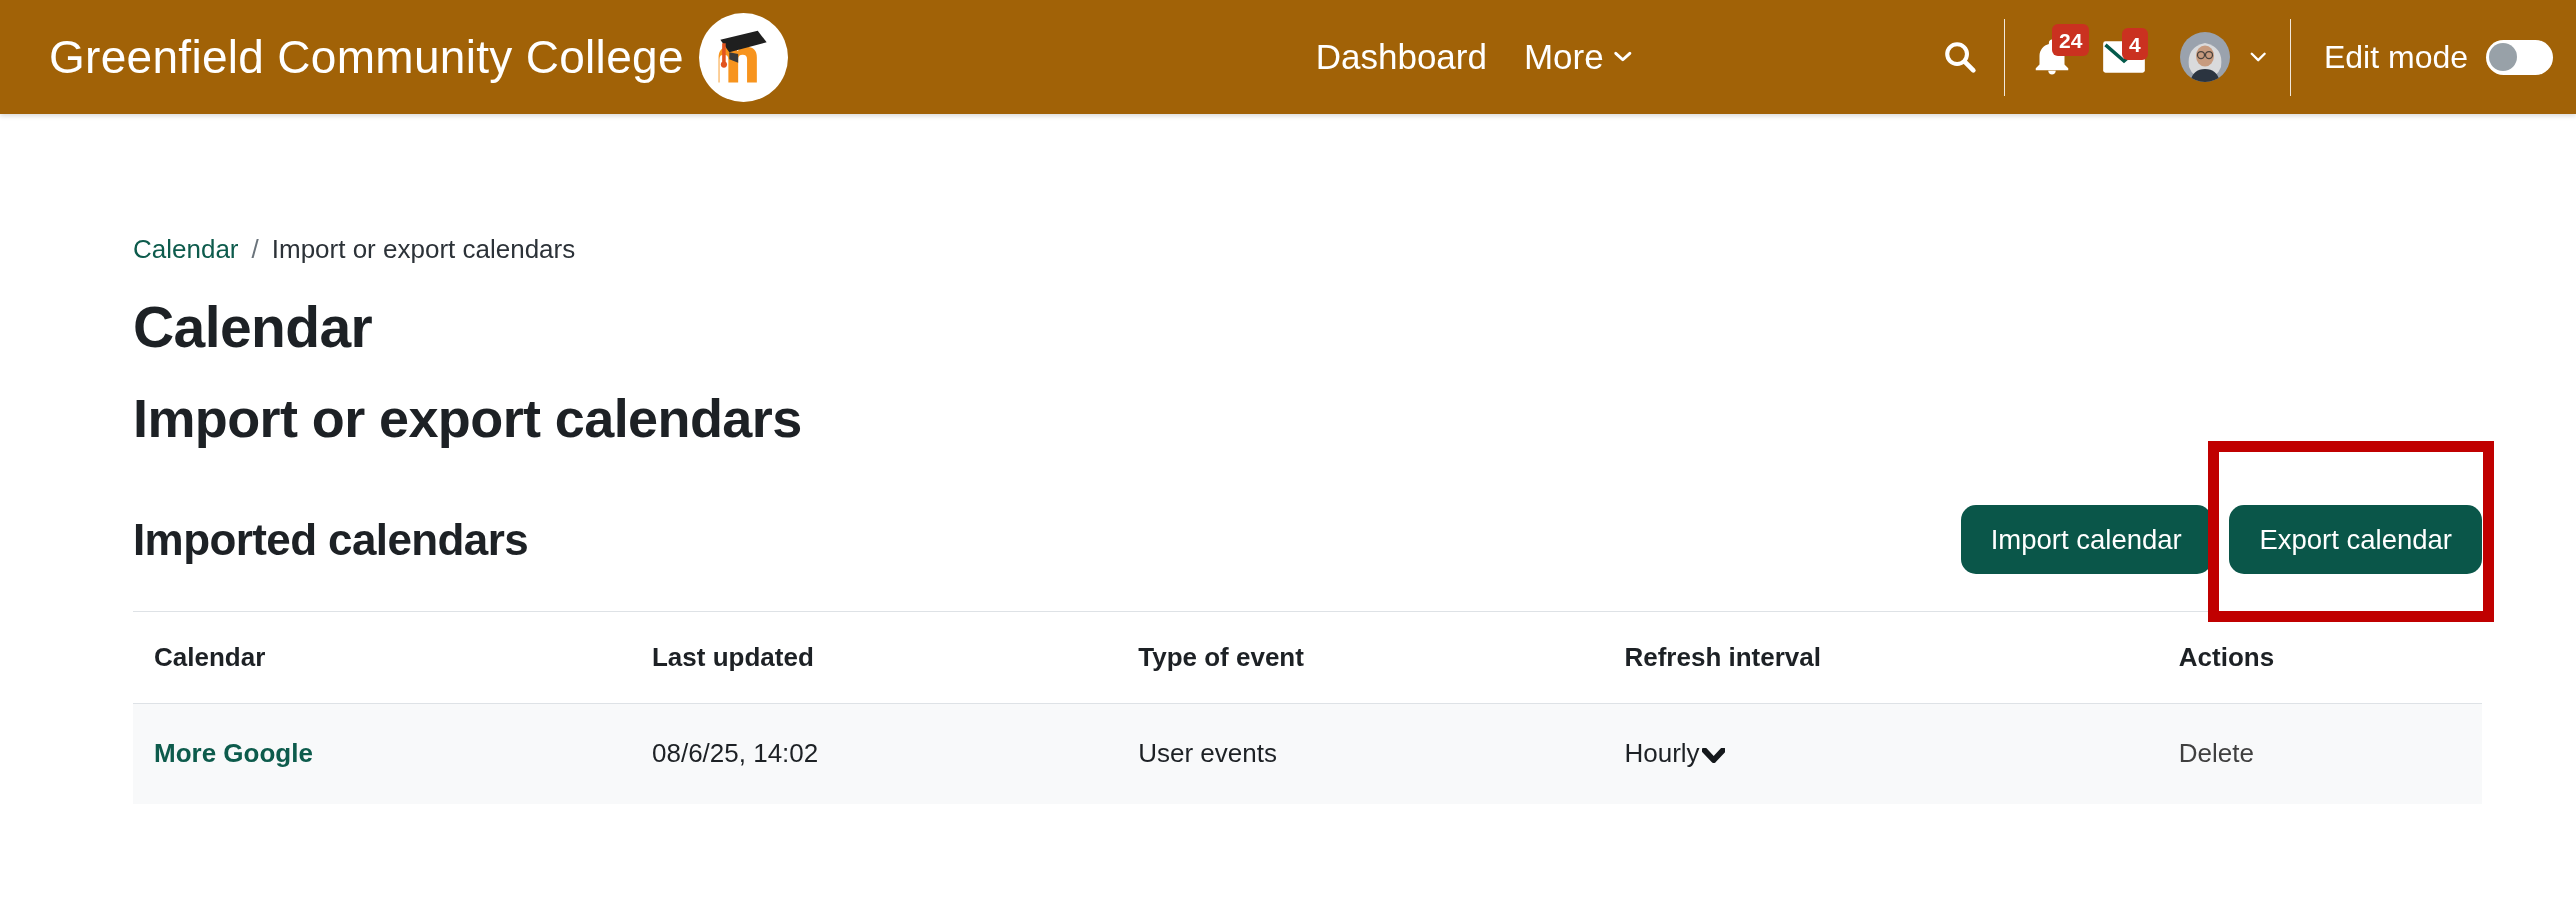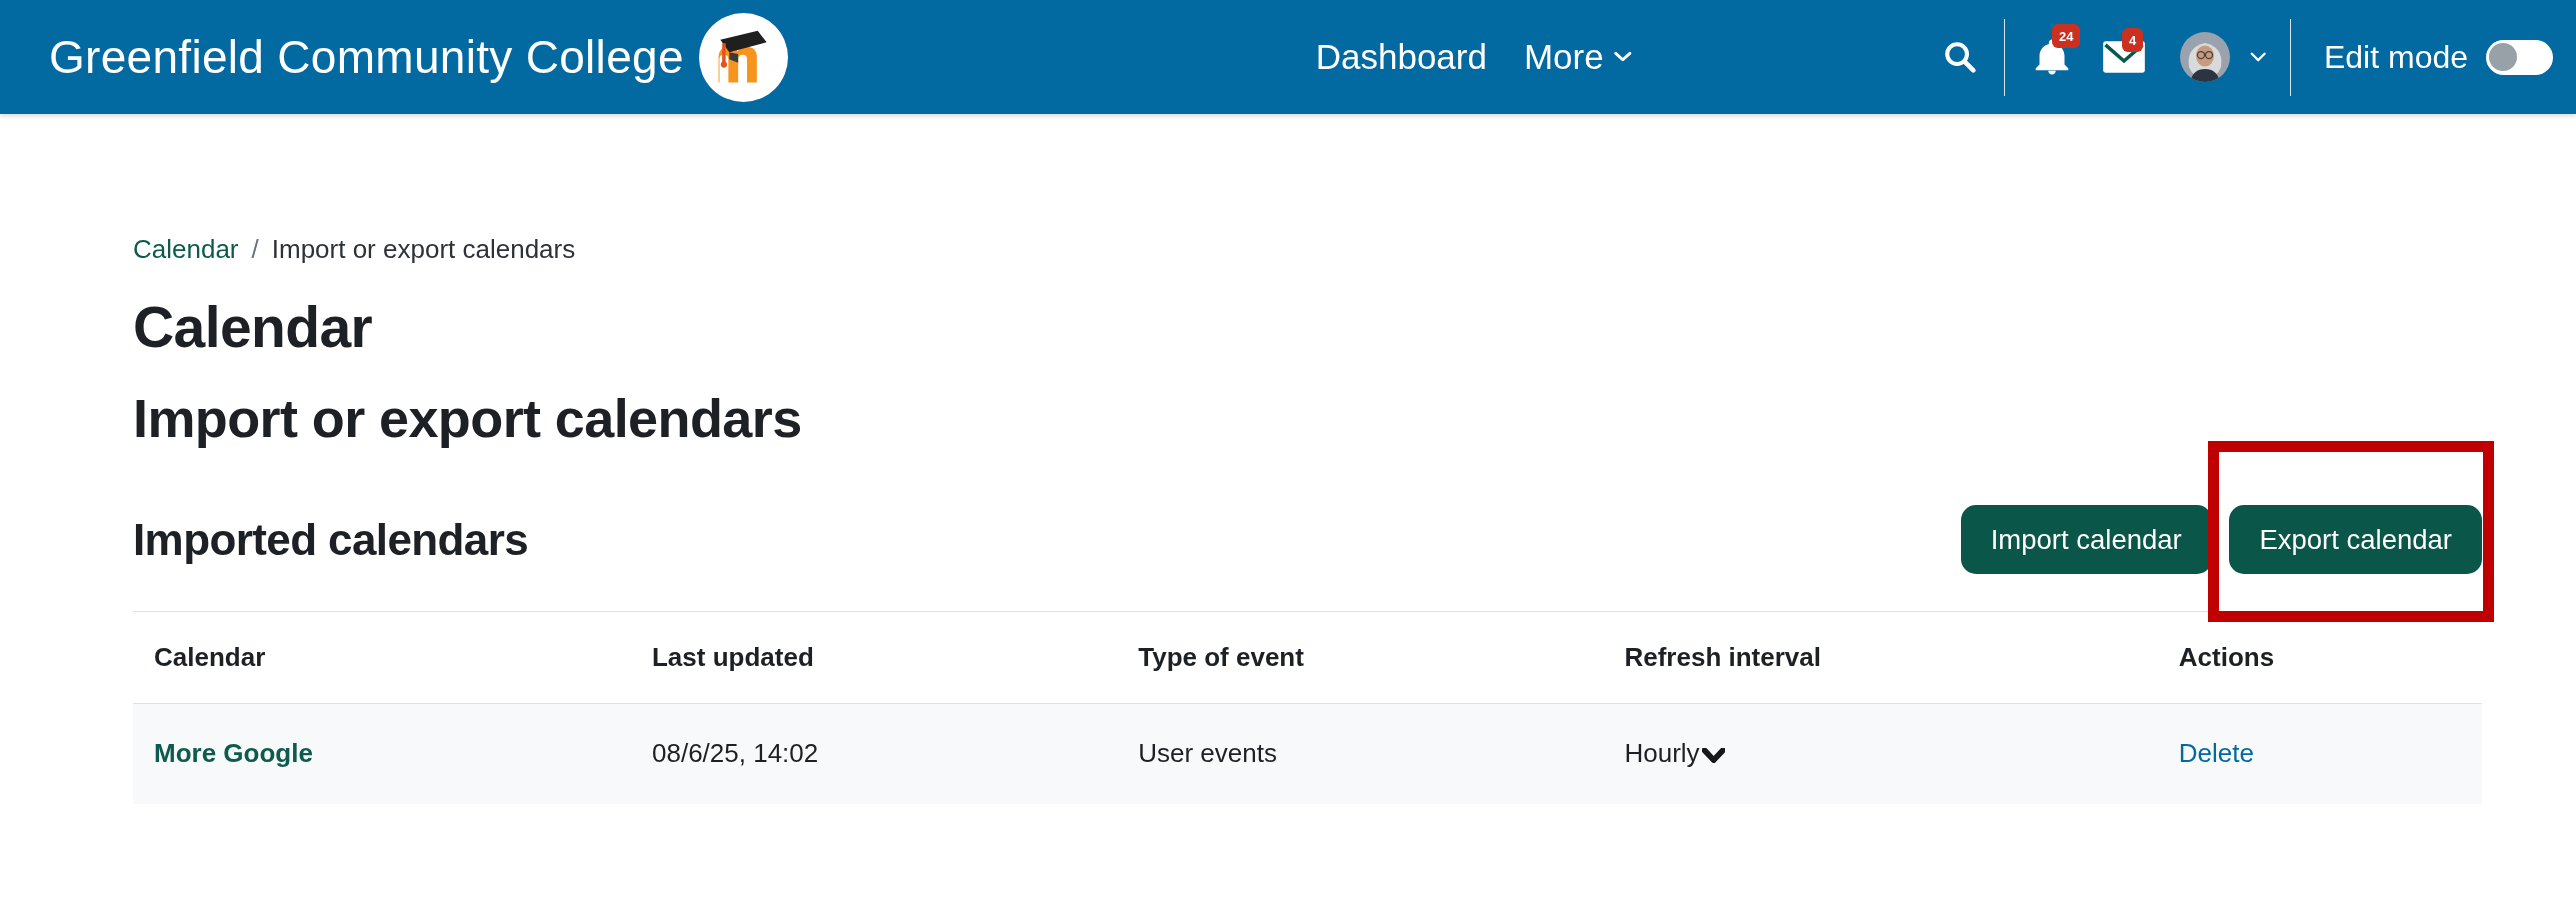--- a/index.html
+++ b/index.html
@@ -8,21 +8,21 @@
     font-family: "Liberation Sans", "DejaVu Sans", sans-serif;
     background: #ffffff;
     color: #1d2125;
     overflow: hidden;
     position: relative;
   }
 
   
   .navbar {
     height: 114px;
-    background: #0369a1;
+    background: #a16207;
     display: flex;
     align-items: center;
     padding: 0 23.4px 0 49px;
     box-shadow: 0 2.9px 4.7px rgba(0,0,0,0.15);
     position: relative;
     z-index: 2;
   }
   .brand {
     display: flex;
     align-items: center;
@@ -53,21 +53,21 @@
   .nav-divider { width: 1.2px; height: 77px; background: rgba(255,255,255,0.85); }
   .icon-wrap { position: relative; cursor: pointer; display: flex; align-items: center; }
   .icon-bell { margin-left: 27px; }
   .icon-mail { margin-left: 30px; }
   .badge {
     position: absolute;
     top: -11.7px;
     left: 20px;
     background: #ca3120;
     color: #fff;
-    font-size: 13px;
+    font-size: 21px;
     font-weight: bold;
     line-height: 1;
     padding: 5.3px 7px;
     border-radius: 5.9px;
     white-space: nowrap;
   }
   .avatar-wrap { display: flex; align-items: center; margin-left: 34px; cursor: pointer; }
   .avatar { width: 50px; height: 50px; border-radius: 50%; overflow: hidden; flex: 0 0 auto; }
   .avatar-chevron { margin-left: 20px; margin-right: 23.4px; }
   .editmode-wrap { display: flex; align-items: center; margin-left: 33px; }
@@ -151,21 +151,21 @@
     text-align: left;
     padding: 0 21px;
     vertical-align: middle;
   }
   .cal-table thead tr { height: 92px; border-top: 1.8px solid #dee2e6; border-bottom: 1.8px solid #dee2e6; }
   .cal-table th { font-weight: bold; color: #1d2125; }
   .cal-table tbody tr { height: 100px; border-bottom: 1.8px solid #dee2e6; }
   .cal-table tbody tr:nth-child(odd) { background: #f8f9fa; }
   .cal-table tbody tr:last-child { border-bottom: none; }
   a.cal-name { color: #0d5b4c; font-weight: bold; text-decoration: none; cursor: pointer; }
-  a.delete-link { color: #0369a1; text-decoration: none; cursor: pointer; }
+  a.delete-link { color: #404040; text-decoration: none; cursor: pointer; }
   .refresh-cell { display: inline-flex; align-items: center; gap: 2px; cursor: pointer; }
   .caret-svg { margin-top: 3.5px; }
 </style>
 </head>
 <body>
 
 <header class="navbar">
   <div class="brand">
     <span class="brand-text">Greenfield Community College</span>
     <span class="brand-logo">

